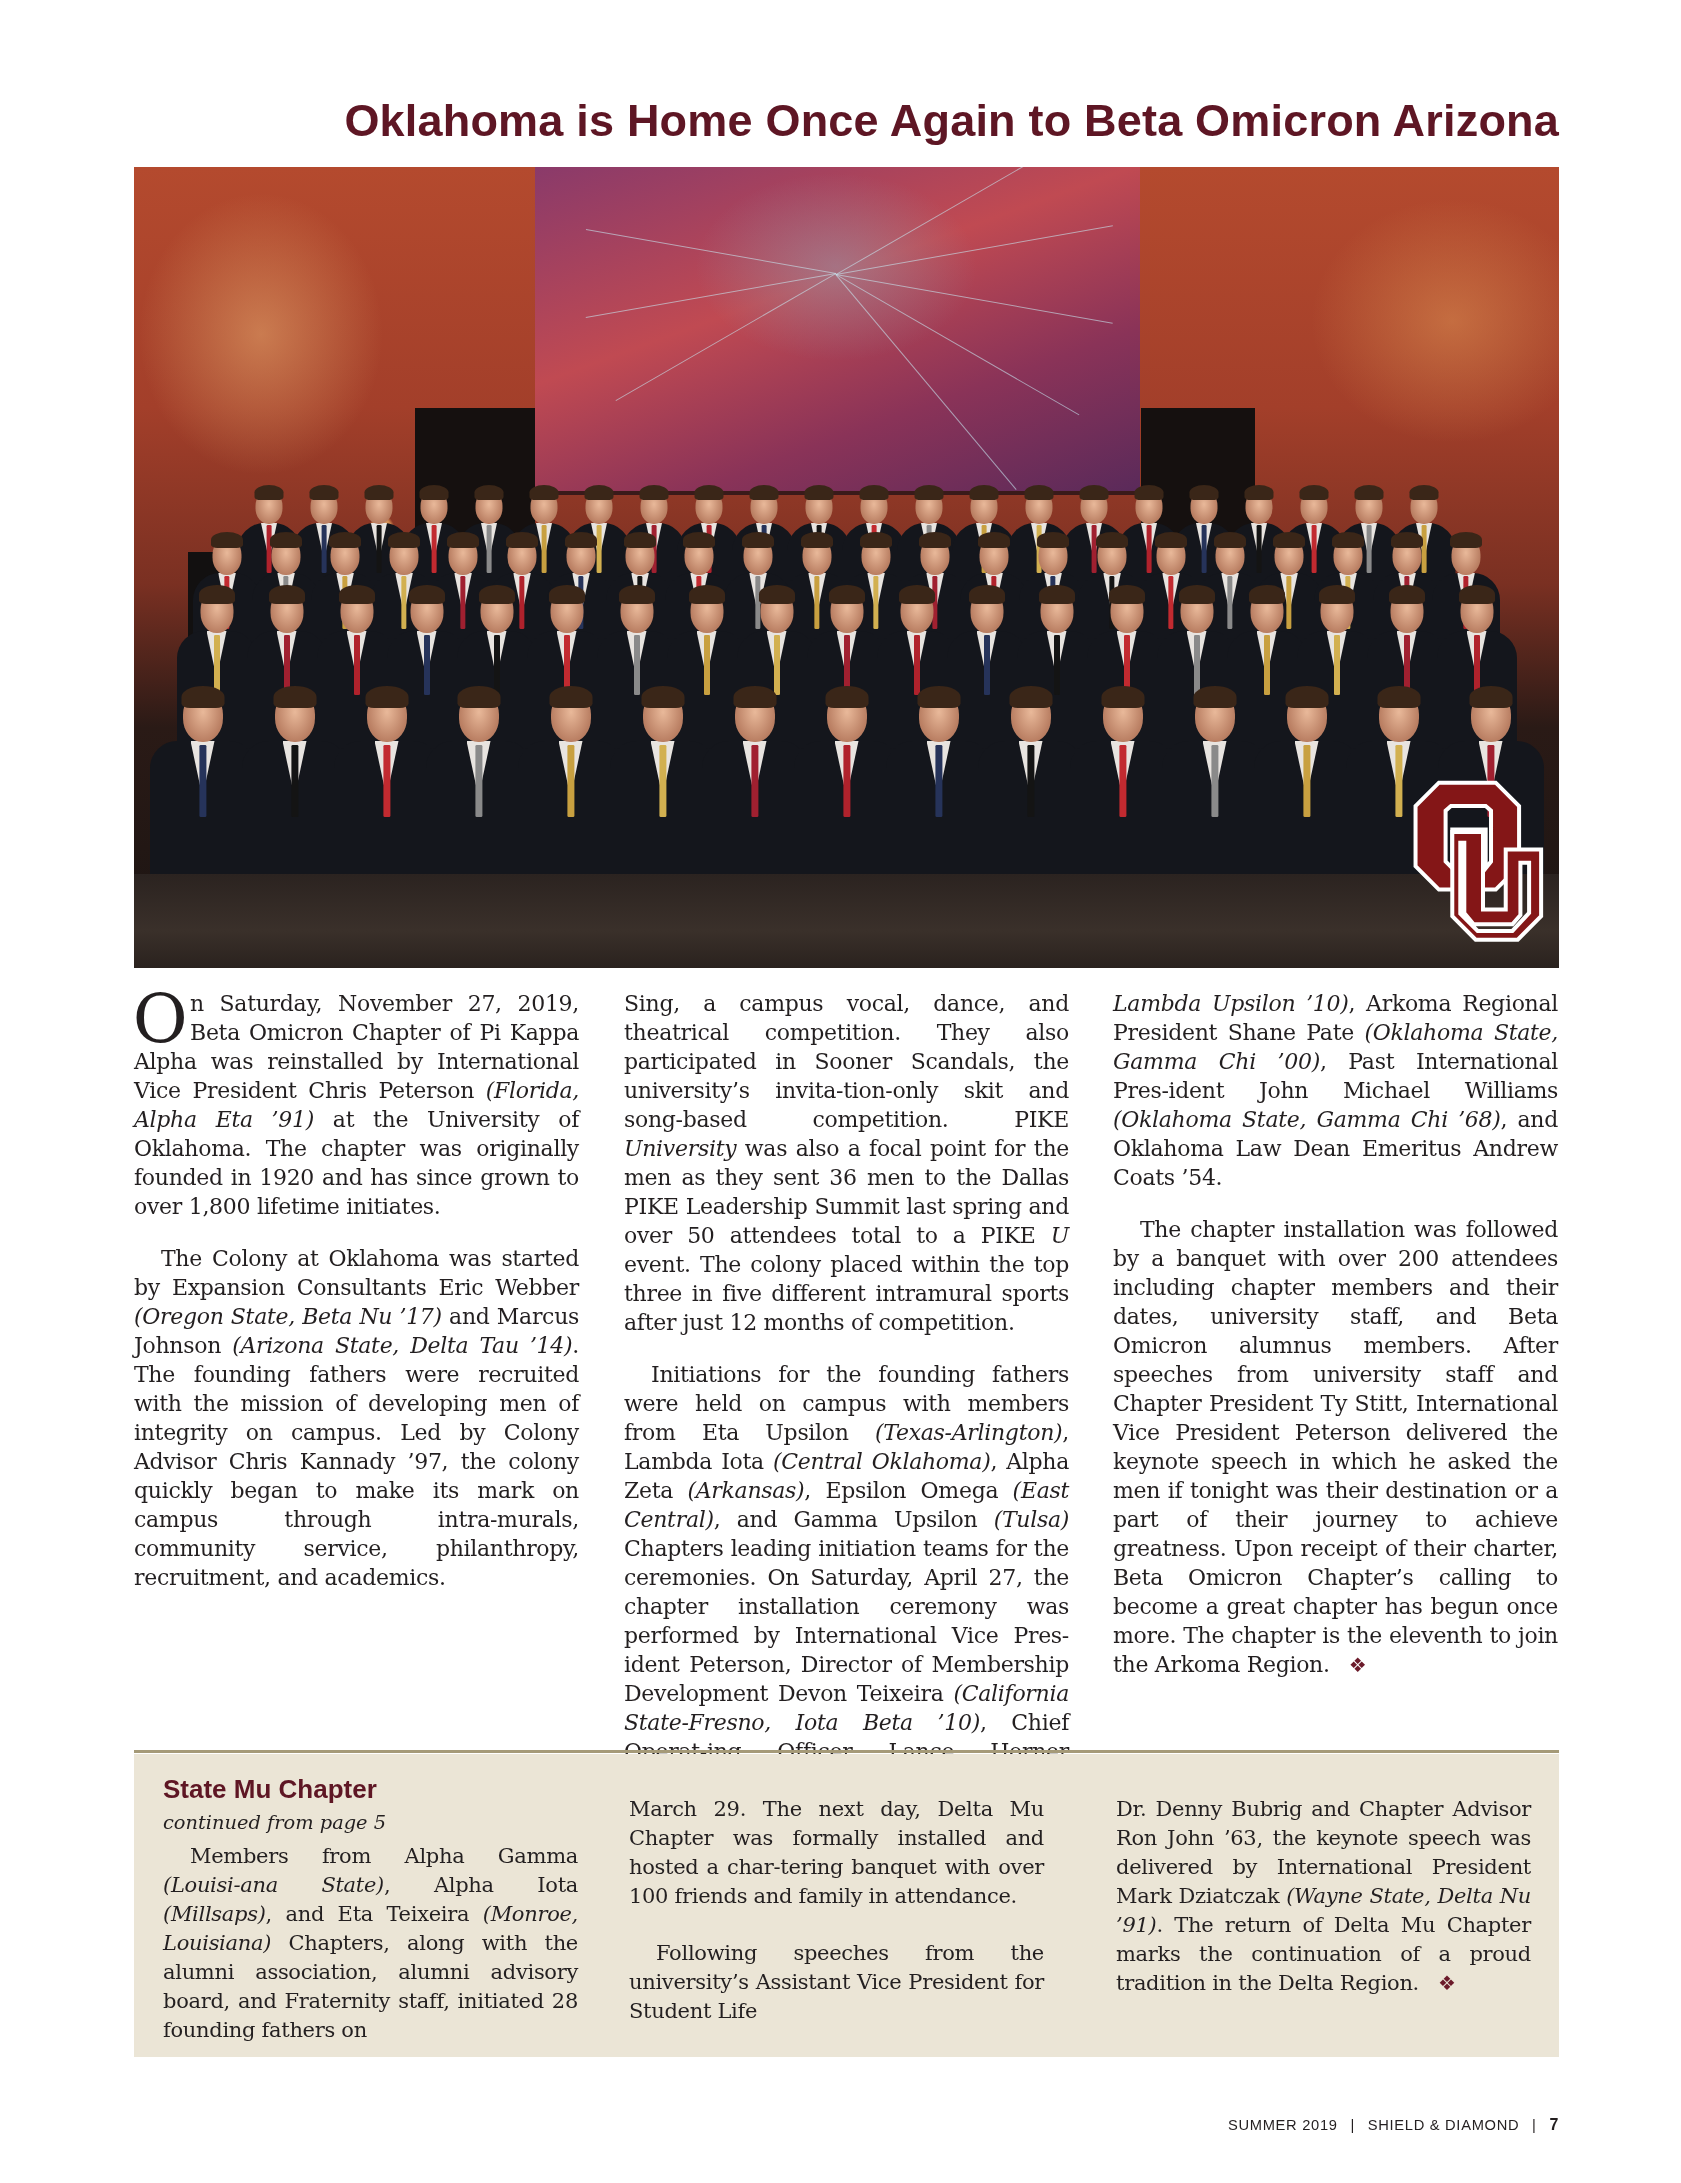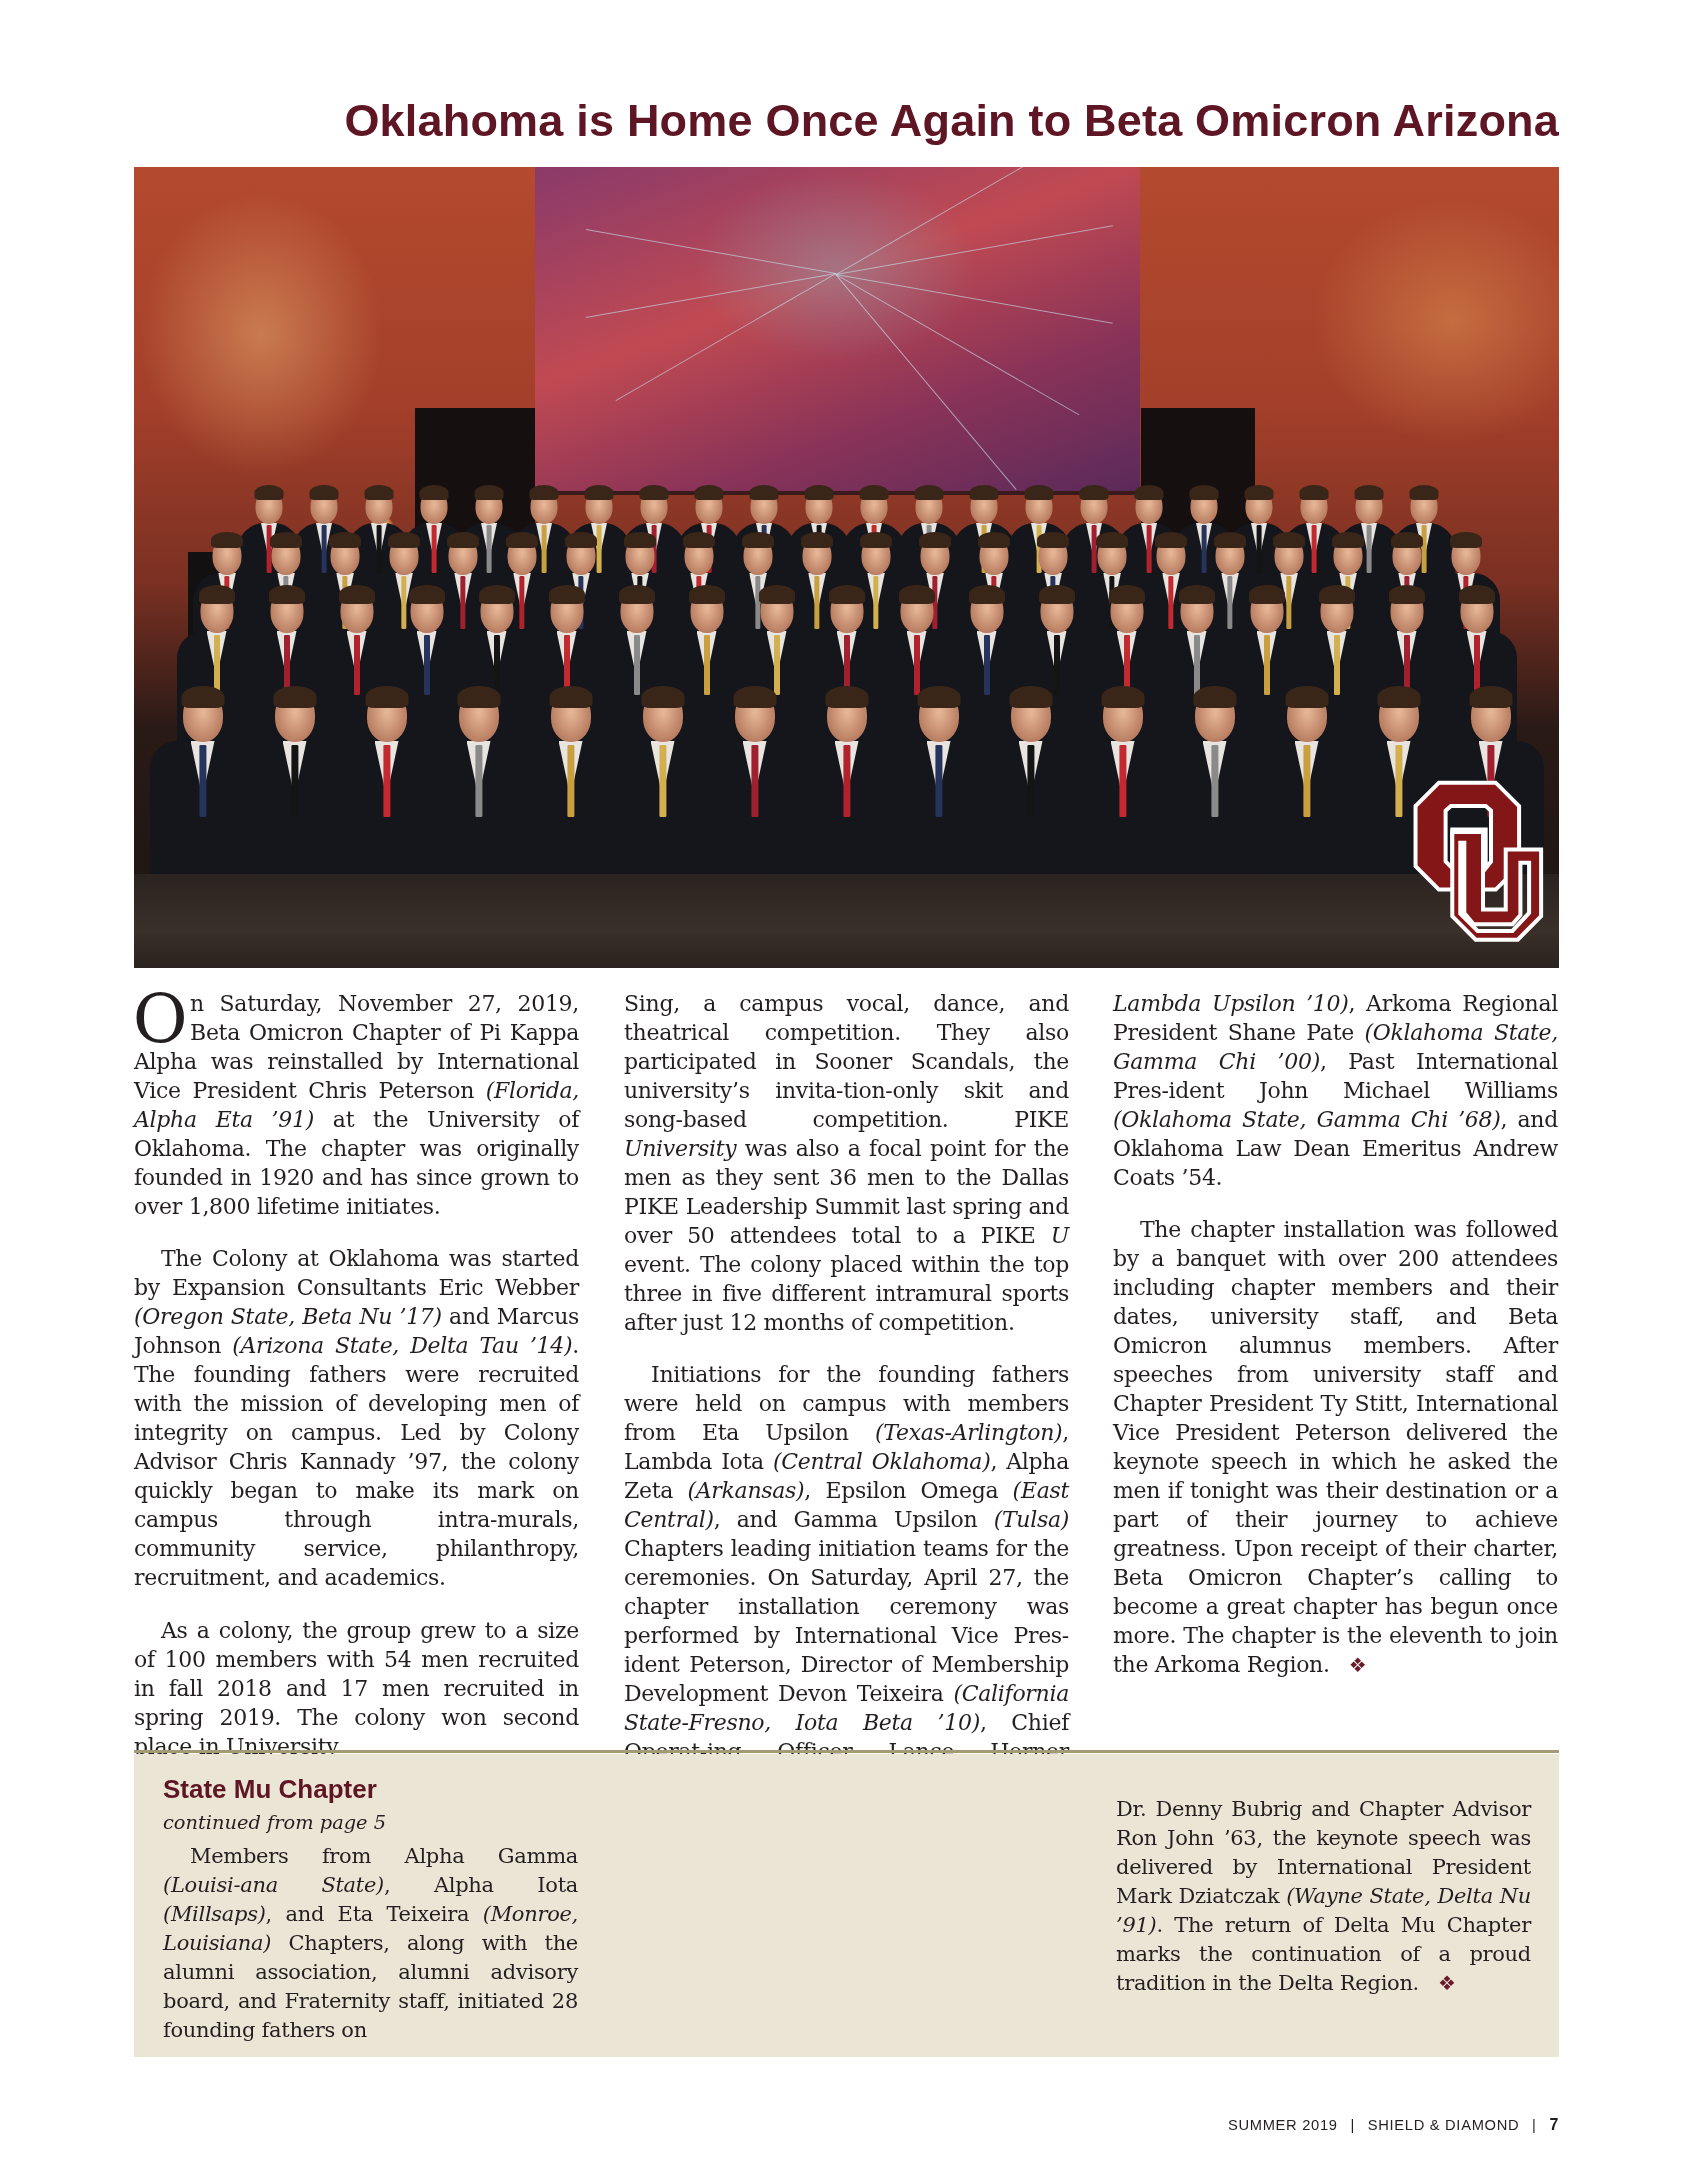--- a/index.html
+++ b/index.html
@@ -721,21 +721,20 @@
 </div>
 
 <div class="body-cols">
   <div class="col col1">
     <p class="noindent">
       <span class="dropcap">O</span><span>n Saturday, November 27, 2019, Beta Omicron Chapter of Pi Kappa Alpha was reinstalled by International Vice President Chris Peterson </span><i>(Florida, Alpha Eta ’91)</i><span> at the University of Oklahoma. The chapter was originally founded in 1920 and has since grown to over 1,800 lifetime initiates.</span>
     </p>
     <p>
       <span>The Colony at Oklahoma was started by Expansion Consultants Eric Webber </span><i>(Oregon State, Beta Nu ’17)</i><span> and Marcus Johnson </span><i>(Arizona State, Delta Tau ’14)</i><span>. The founding fathers were recruited with the mission of developing men of integrity on campus. Led by Colony Advisor Chris Kannady ’97, the colony quickly began to make its mark on campus through intra-murals, community service, philanthropy, recruitment, and academics.</span>
     </p>
-    <p>As a colony, the group grew to a size of 100 members with 54 men recruited in fall 2018 and 17 men recruited in spring 2019. The colony won second place in University</p>
   </div>
 
   <div class="col col2">
     <p class="noindent">
       <span>Sing, a campus vocal, dance, and theatrical competition. They also participated in Sooner Scandals, the university’s invita-tion-only skit and song-based competition. PIKE </span><i>University</i><span> was also a focal point for the men as they sent 36 men to the Dallas PIKE Leadership Summit last spring and over 50 attendees total to a PIKE </span><i>U</i><span> event. The colony placed within the top three in five different intramural sports after just 12 months of competition.</span>
     </p>
     <p>
       <span>Initiations for the founding fathers were held on campus with members from Eta Upsilon </span><i>(Texas-Arlington)</i><span>, Lambda Iota </span><i>(Central Oklahoma)</i><span>, Alpha Zeta </span><i>(Arkansas)</i><span>, Epsilon Omega </span><i>(East Central)</i><span>, and Gamma Upsilon </span><i>(Tulsa)</i><span> Chapters leading initiation teams for the ceremonies. On Saturday, April 27, the chapter installation ceremony was performed by International Vice Pres-ident Peterson, Director of Membership Development Devon Teixeira </span><i>(California State-Fresno, Iota Beta ’10)</i><span>, Chief Operat-ing Officer Lance Horner </span><i>(McNeese State,</i>
     </p>
   </div>
@@ -752,20 +751,24 @@
 
 <div class="sidebar-rule"></div>
 <div class="sidebar-box">
   <h2 class="sidebar-title">State Mu Chapter</h2>
   <div class="sidebar-sub">continued from page 5</div>
   <div class="scol scol1">
     <p>
       <span>Members from Alpha Gamma </span><i>(Louisi-ana State)</i><span>, Alpha Iota </span><i>(Millsaps)</i><span>, and Eta Teixeira </span><i>(Monroe, Louisiana)</i><span> Chapters, along with the alumni association, alumni advisory board, and Fraternity staff, initiated 28 founding fathers on</span>
     </p>
   </div>
+  <div class="scol scol2">
+    <p class="noindent">March 29. The next day, Delta Mu Chapter was formally installed and hosted a char-tering banquet with over 100 friends and family in attendance.</p>
+    <p>Following speeches from the university’s Assistant Vice President for Student Life</p>
+  </div>
   <div class="scol scol3">
     <p class="noindent">
       <span>Dr. Denny Bubrig and Chapter Advisor Ron John ’63, the keynote speech was delivered by International President Mark Dziatczak </span><i>(Wayne State, Delta Nu ’91)</i><span>. The return of Delta Mu Chapter marks the continuation of a proud tradition in the Delta Region.</span><span class="end-mark">❖</span>
     </p>
   </div>
 </div>
 
 <div class="footer">
   <span>SUMMER 2019</span>
   <span class="sep">|</span>

